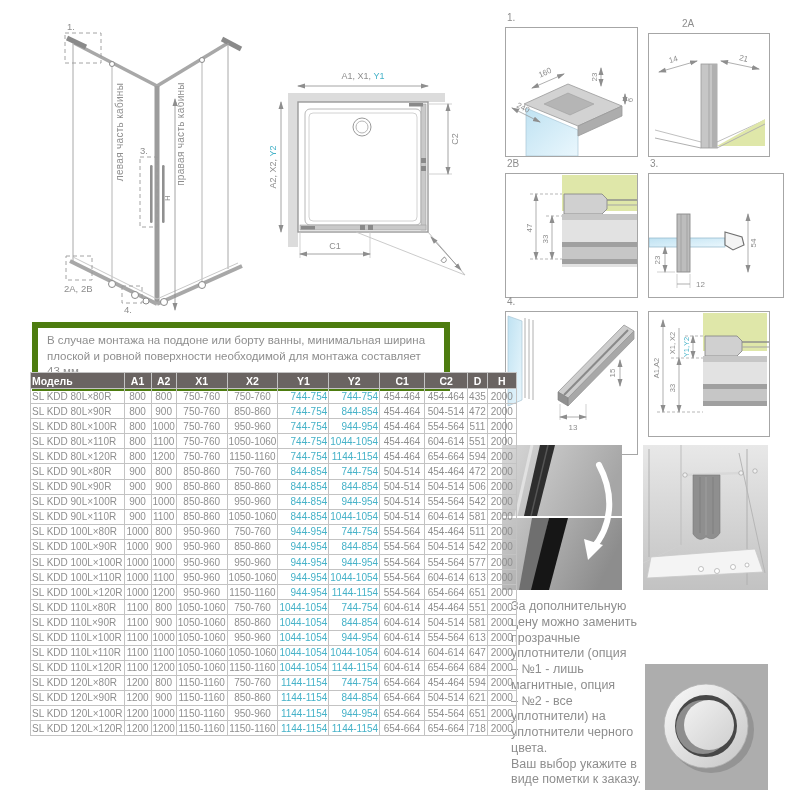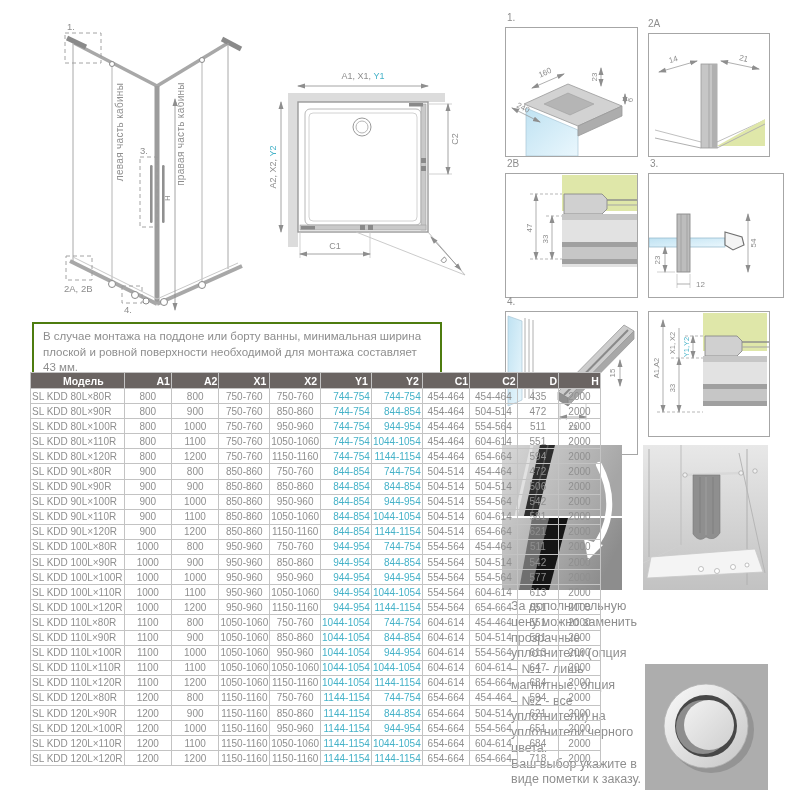--- a/index.html
+++ b/index.html
@@ -7,28 +7,28 @@
   .page{position:relative;width:798px;height:792px;background:#fff;overflow:hidden;}
   .abs{position:absolute;}
   
   svg text{font-family:"Liberation Sans", sans-serif;fill:#8e8e8e;}
   .dimtxt{font-size:8px;}
   .teal-fill{fill:#45b2c8;}
   
   .dlabel{position:absolute;font-size:10px;color:#8e8e8e;}
   .dbox{position:absolute;border:1px solid #a6a6a6;background:#fff;box-sizing:border-box;}
   
-  .note{position:absolute;left:32px;top:322px;width:388px;border:2px solid #4d7c0f;
+  .note{position:absolute;left:32px;top:322px;width:388px;border:6px solid #4d7c0f;
         color:#8e8e8e;font-size:11.5px;line-height:1.35;padding:5px 9px;white-space:pre-line;}
   
   table.spec{position:absolute;left:30px;top:372px;border-collapse:collapse;table-layout:fixed;
              font-size:10px;color:#8f8f8f;}
   table.spec th,table.spec td{border:1px solid #c3c3c3;text-align:center;padding:0 1px;height:14.1px;
              overflow:hidden;white-space:nowrap;}
-  table.spec th{background:#6a6462;color:#ffffff;font-weight:bold;height:15px;font-size:10.5px;padding-left:32px;}
+  table.spec th{background:#6a6462;color:#ffffff;font-weight:bold;height:15px;font-size:10.5px;}
   table.spec th.model,table.spec td.model{text-align:left;}
   table.spec td.teal{color:#45b2c8;text-align:right;}
   
   .caption{position:absolute;color:#8e8e8e;font-size:12.5px;line-height:1.26;white-space:pre-line;margin-left:9px;}
   
   .photo{position:absolute;overflow:hidden;}
 </style>
 </head>
 <body>
 
@@ -171,21 +171,21 @@
       <text class="dimtxt" transform="translate(40,47) rotate(-24)" text-anchor="middle">160</text>
       <line x1="6" y1="80" x2="34" y2="94" stroke="#8e8e8e" stroke-width="0.7" marker-start="url(#mb)" marker-end="url(#ma)"></line>
       <text class="dimtxt" transform="translate(16,82) rotate(26)" text-anchor="middle">240</text>
       <line x1="95" y1="40" x2="95" y2="58" stroke="#8e8e8e" stroke-width="0.7" marker-start="url(#mb)" marker-end="url(#ma)"></line>
       <text class="dimtxt" transform="translate(91,49) rotate(-90)" text-anchor="middle">23</text>
       <line x1="119" y1="66" x2="119" y2="76" stroke="#8e8e8e" stroke-width="0.7" marker-start="url(#mb)" marker-end="url(#ma)"></line>
       <text class="dimtxt" transform="translate(127,72) rotate(-90)" text-anchor="middle" font-size="7">6</text>
     </svg>
   </div>
 
-  <div class="dlabel" style="left:648px;top:18px">2A</div>
+  <div class="dlabel" style="left:682px;top:18px">2A</div>
   <div class="dbox" style="left:648px;top:33px;width:122px;height:124px">
     <svg width="120" height="122" viewBox="0 0 120 122">
       <line x1="6" y1="96" x2="52" y2="108" stroke="#c0c0c0"></line>
       <line x1="68" y1="108" x2="116" y2="86" stroke="#c0c0c0"></line>
       <polygon points="68,112 116,85 116,112" fill="#dfe7a9"></polygon>
       <line x1="6" y1="104" x2="52" y2="114" stroke="#b0b0b0"></line>
       <line x1="68" y1="114" x2="116" y2="90" stroke="#b0b0b0"></line>
       <rect x="52" y="30" width="16" height="84" fill="#c6c6c6" stroke="#999999" stroke-width="0.8"></rect>
       <rect x="63" y="30" width="5" height="84" fill="#b0b0b0"></rect>
       <line x1="60" y1="30" x2="60" y2="114" stroke="#9a9a9a" stroke-width="0.7"></line>
@@ -495,212 +495,186 @@
           <td>850-860</td>
           <td>1050-1060</td>
           <td class="teal">844-854</td>
           <td class="teal">1044-1054</td>
           <td>504-514</td>
           <td>604-614</td>
           <td>581</td>
           <td>2000</td>
         </tr>
         <tr>
-          <td class="model">SL KDD 90L×120R</td>
-          <td>900</td>
-          <td>1200</td>
-          <td>850-860</td>
-          <td>1150-1160</td>
-          <td class="teal">844-854</td>
-          <td class="teal">1144-1154</td>
-          <td>504-514</td>
-          <td>654-664</td>
+          <td class="model">SL KDD 100L×80R</td>
+          <td>1000</td>
+          <td>800</td>
+          <td>950-960</td>
+          <td>750-760</td>
+          <td class="teal">944-954</td>
+          <td class="teal">744-754</td>
+          <td>554-564</td>
+          <td>454-464</td>
+          <td>511</td>
+          <td>2000</td>
+        </tr>
+        <tr>
+          <td class="model">SL KDD 100L×90R</td>
+          <td>1000</td>
+          <td>900</td>
+          <td>950-960</td>
+          <td>850-860</td>
+          <td class="teal">944-954</td>
+          <td class="teal">844-854</td>
+          <td>554-564</td>
+          <td>504-514</td>
+          <td>542</td>
+          <td>2000</td>
+        </tr>
+        <tr>
+          <td class="model">SL KDD 100L×100R</td>
+          <td>1000</td>
+          <td>1000</td>
+          <td>950-960</td>
+          <td>950-960</td>
+          <td class="teal">944-954</td>
+          <td class="teal">944-954</td>
+          <td>554-564</td>
+          <td>554-564</td>
+          <td>577</td>
+          <td>2000</td>
+        </tr>
+        <tr>
+          <td class="model">SL KDD 100L×110R</td>
+          <td>1000</td>
+          <td>1100</td>
+          <td>950-960</td>
+          <td>1050-1060</td>
+          <td class="teal">944-954</td>
+          <td class="teal">1044-1054</td>
+          <td>554-564</td>
+          <td>604-614</td>
+          <td>613</td>
+          <td>2000</td>
+        </tr>
+        <tr>
+          <td class="model">SL KDD 100L×120R</td>
+          <td>1000</td>
+          <td>1200</td>
+          <td>950-960</td>
+          <td>1150-1160</td>
+          <td class="teal">944-954</td>
+          <td class="teal">1144-1154</td>
+          <td>554-564</td>
+          <td>654-664</td>
+          <td>651</td>
+          <td>2000</td>
+        </tr>
+        <tr>
+          <td class="model">SL KDD 110L×80R</td>
+          <td>1100</td>
+          <td>800</td>
+          <td>1050-1060</td>
+          <td>750-760</td>
+          <td class="teal">1044-1054</td>
+          <td class="teal">744-754</td>
+          <td>604-614</td>
+          <td>454-464</td>
+          <td>551</td>
+          <td>2000</td>
+        </tr>
+        <tr>
+          <td class="model">SL KDD 110L×90R</td>
+          <td>1100</td>
+          <td>900</td>
+          <td>1050-1060</td>
+          <td>850-860</td>
+          <td class="teal">1044-1054</td>
+          <td class="teal">844-854</td>
+          <td>604-614</td>
+          <td>504-514</td>
+          <td>581</td>
+          <td>2000</td>
+        </tr>
+        <tr>
+          <td class="model">SL KDD 110L×100R</td>
+          <td>1100</td>
+          <td>1000</td>
+          <td>1050-1060</td>
+          <td>950-960</td>
+          <td class="teal">1044-1054</td>
+          <td class="teal">944-954</td>
+          <td>604-614</td>
+          <td>554-564</td>
+          <td>613</td>
+          <td>2000</td>
+        </tr>
+        <tr>
+          <td class="model">SL KDD 110L×110R</td>
+          <td>1100</td>
+          <td>1100</td>
+          <td>1050-1060</td>
+          <td>1050-1060</td>
+          <td class="teal">1044-1054</td>
+          <td class="teal">1044-1054</td>
+          <td>604-614</td>
+          <td>604-614</td>
+          <td>647</td>
+          <td>2000</td>
+        </tr>
+        <tr>
+          <td class="model">SL KDD 110L×120R</td>
+          <td>1100</td>
+          <td>1200</td>
+          <td>1050-1060</td>
+          <td>1150-1160</td>
+          <td class="teal">1044-1054</td>
+          <td class="teal">1144-1154</td>
+          <td>604-614</td>
+          <td>654-664</td>
+          <td>684</td>
+          <td>2000</td>
+        </tr>
+        <tr>
+          <td class="model">SL KDD 120L×80R</td>
+          <td>1200</td>
+          <td>800</td>
+          <td>1150-1160</td>
+          <td>750-760</td>
+          <td class="teal">1144-1154</td>
+          <td class="teal">744-754</td>
+          <td>654-664</td>
+          <td>454-464</td>
+          <td>594</td>
+          <td>2000</td>
+        </tr>
+        <tr>
+          <td class="model">SL KDD 120L×90R</td>
+          <td>1200</td>
+          <td>900</td>
+          <td>1150-1160</td>
+          <td>850-860</td>
+          <td class="teal">1144-1154</td>
+          <td class="teal">844-854</td>
+          <td>654-664</td>
+          <td>504-514</td>
           <td>621</td>
           <td>2000</td>
         </tr>
         <tr>
-          <td class="model">SL KDD 100L×80R</td>
-          <td>1000</td>
-          <td>800</td>
-          <td>950-960</td>
-          <td>750-760</td>
-          <td class="teal">944-954</td>
-          <td class="teal">744-754</td>
-          <td>554-564</td>
-          <td>454-464</td>
-          <td>511</td>
-          <td>2000</td>
-        </tr>
-        <tr>
-          <td class="model">SL KDD 100L×90R</td>
-          <td>1000</td>
-          <td>900</td>
-          <td>950-960</td>
-          <td>850-860</td>
-          <td class="teal">944-954</td>
-          <td class="teal">844-854</td>
-          <td>554-564</td>
-          <td>504-514</td>
-          <td>542</td>
-          <td>2000</td>
-        </tr>
-        <tr>
-          <td class="model">SL KDD 100L×100R</td>
-          <td>1000</td>
-          <td>1000</td>
-          <td>950-960</td>
-          <td>950-960</td>
-          <td class="teal">944-954</td>
-          <td class="teal">944-954</td>
-          <td>554-564</td>
-          <td>554-564</td>
-          <td>577</td>
-          <td>2000</td>
-        </tr>
-        <tr>
-          <td class="model">SL KDD 100L×110R</td>
-          <td>1000</td>
-          <td>1100</td>
-          <td>950-960</td>
-          <td>1050-1060</td>
-          <td class="teal">944-954</td>
-          <td class="teal">1044-1054</td>
-          <td>554-564</td>
-          <td>604-614</td>
-          <td>613</td>
-          <td>2000</td>
-        </tr>
-        <tr>
-          <td class="model">SL KDD 100L×120R</td>
-          <td>1000</td>
-          <td>1200</td>
-          <td>950-960</td>
-          <td>1150-1160</td>
-          <td class="teal">944-954</td>
-          <td class="teal">1144-1154</td>
-          <td>554-564</td>
-          <td>654-664</td>
+          <td class="model">SL KDD 120L×100R</td>
+          <td>1200</td>
+          <td>1000</td>
+          <td>1150-1160</td>
+          <td>950-960</td>
+          <td class="teal">1144-1154</td>
+          <td class="teal">944-954</td>
+          <td>654-664</td>
+          <td>554-564</td>
           <td>651</td>
-          <td>2000</td>
-        </tr>
-        <tr>
-          <td class="model">SL KDD 110L×80R</td>
-          <td>1100</td>
-          <td>800</td>
-          <td>1050-1060</td>
-          <td>750-760</td>
-          <td class="teal">1044-1054</td>
-          <td class="teal">744-754</td>
-          <td>604-614</td>
-          <td>454-464</td>
-          <td>551</td>
-          <td>2000</td>
-        </tr>
-        <tr>
-          <td class="model">SL KDD 110L×90R</td>
-          <td>1100</td>
-          <td>900</td>
-          <td>1050-1060</td>
-          <td>850-860</td>
-          <td class="teal">1044-1054</td>
-          <td class="teal">844-854</td>
-          <td>604-614</td>
-          <td>504-514</td>
-          <td>581</td>
-          <td>2000</td>
-        </tr>
-        <tr>
-          <td class="model">SL KDD 110L×100R</td>
-          <td>1100</td>
-          <td>1000</td>
-          <td>1050-1060</td>
-          <td>950-960</td>
-          <td class="teal">1044-1054</td>
-          <td class="teal">944-954</td>
-          <td>604-614</td>
-          <td>554-564</td>
-          <td>613</td>
-          <td>2000</td>
-        </tr>
-        <tr>
-          <td class="model">SL KDD 110L×110R</td>
-          <td>1100</td>
-          <td>1100</td>
-          <td>1050-1060</td>
-          <td>1050-1060</td>
-          <td class="teal">1044-1054</td>
-          <td class="teal">1044-1054</td>
-          <td>604-614</td>
-          <td>604-614</td>
-          <td>647</td>
-          <td>2000</td>
-        </tr>
-        <tr>
-          <td class="model">SL KDD 110L×120R</td>
-          <td>1100</td>
-          <td>1200</td>
-          <td>1050-1060</td>
-          <td>1150-1160</td>
-          <td class="teal">1044-1054</td>
-          <td class="teal">1144-1154</td>
-          <td>604-614</td>
-          <td>654-664</td>
-          <td>684</td>
-          <td>2000</td>
-        </tr>
-        <tr>
-          <td class="model">SL KDD 120L×80R</td>
-          <td>1200</td>
-          <td>800</td>
-          <td>1150-1160</td>
-          <td>750-760</td>
-          <td class="teal">1144-1154</td>
-          <td class="teal">744-754</td>
-          <td>654-664</td>
-          <td>454-464</td>
-          <td>594</td>
-          <td>2000</td>
-        </tr>
-        <tr>
-          <td class="model">SL KDD 120L×90R</td>
-          <td>1200</td>
-          <td>900</td>
-          <td>1150-1160</td>
-          <td>850-860</td>
-          <td class="teal">1144-1154</td>
-          <td class="teal">844-854</td>
-          <td>654-664</td>
-          <td>504-514</td>
-          <td>621</td>
-          <td>2000</td>
-        </tr>
-        <tr>
-          <td class="model">SL KDD 120L×100R</td>
-          <td>1200</td>
-          <td>1000</td>
-          <td>1150-1160</td>
-          <td>950-960</td>
-          <td class="teal">1144-1154</td>
-          <td class="teal">944-954</td>
-          <td>654-664</td>
-          <td>554-564</td>
-          <td>651</td>
-          <td>2000</td>
-        </tr>
-        <tr>
-          <td class="model">SL KDD 120L×110R</td>
-          <td>1200</td>
-          <td>1100</td>
-          <td>1150-1160</td>
-          <td>1050-1060</td>
-          <td class="teal">1144-1154</td>
-          <td class="teal">1044-1054</td>
-          <td>654-664</td>
-          <td>604-614</td>
-          <td>684</td>
           <td>2000</td>
         </tr>
         <tr>
           <td class="model">SL KDD 120L×120R</td>
           <td>1200</td>
           <td>1200</td>
           <td>1150-1160</td>
           <td>1150-1160</td>
           <td class="teal">1144-1154</td>
           <td class="teal">1144-1154</td>

